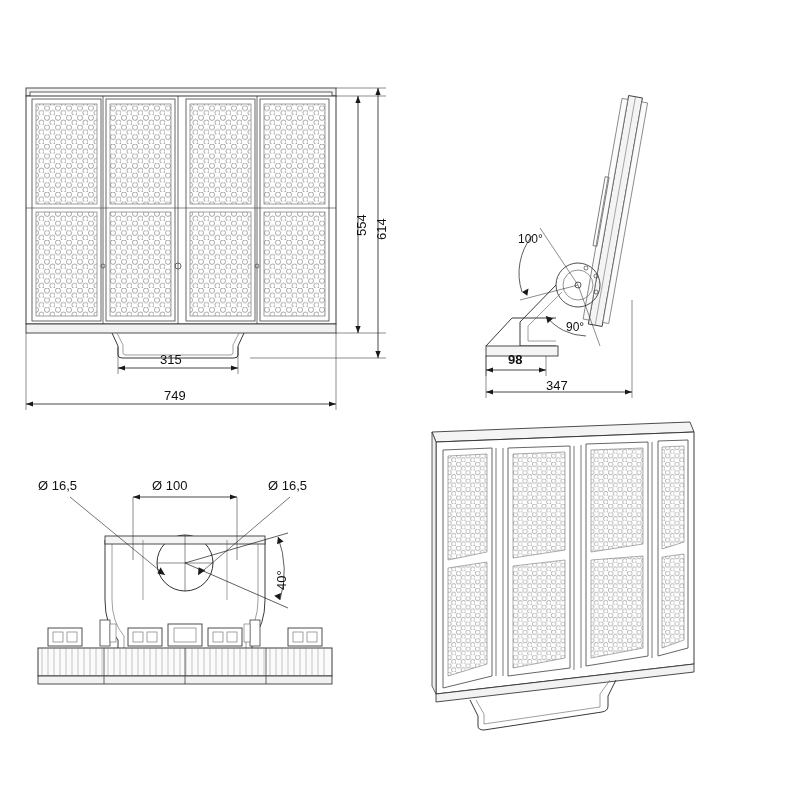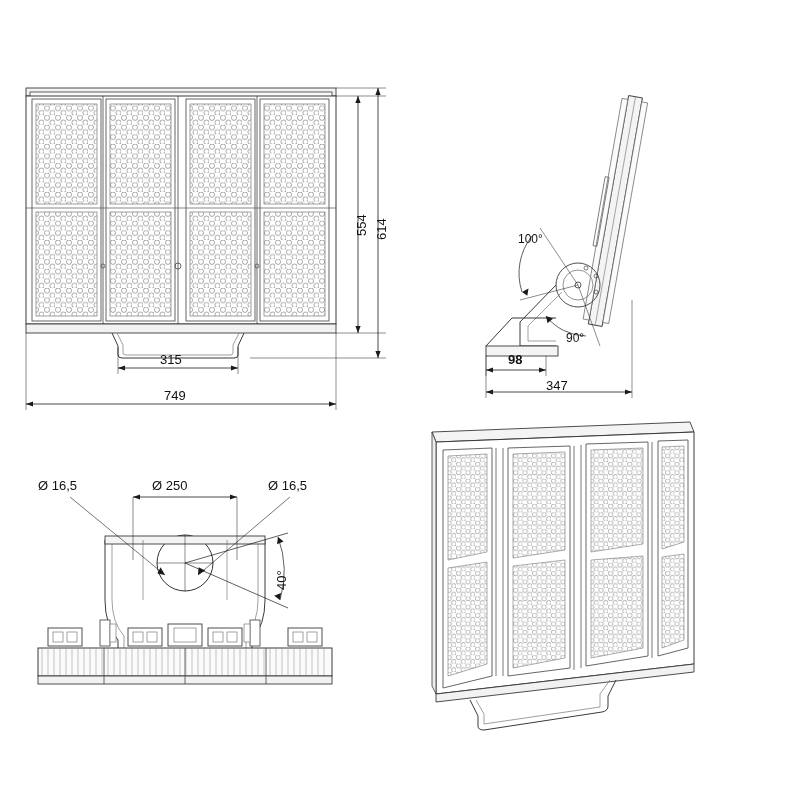--- a/index.html
+++ b/index.html
@@ -135,21 +135,21 @@
     <line x1="546" y1="356" x2="546" y2="376" stroke="#1a1a1a" stroke-width="0.5"></line>
 
     <line x1="486" y1="392" x2="632" y2="392" stroke="#1a1a1a" stroke-width="0.8"></line>
     <path d="M486 392 l7 -2.6 v5.2 z" fill="#1a1a1a"></path>
     <path d="M632 392 l-7 -2.6 v5.2 z" fill="#1a1a1a"></path>
     <line x1="486" y1="356" x2="486" y2="398" stroke="#1a1a1a" stroke-width="0.5"></line>
     <line x1="632" y1="300" x2="632" y2="398" stroke="#1a1a1a" stroke-width="0.5"></line>
   </svg>
 
   <div class="dim small" style="left:518px;top:232px;">100°</div>
-  <div class="dim small" style="left:566px;top:331px;">90°</div>
+  <div class="dim small" style="left:566px;top:320px;">90°</div>
   <div class="dim" style="left:508px;top:352px;font-weight:bold;">98</div>
   <div class="dim" style="left:546px;top:378px;text-align:center;">347</div>
 
   <svg width="800" height="800">
 
     <circle cx="185" cy="563" r="28" fill="none" stroke="#1a1a1a" stroke-width="0.9"></circle>
 
     <path d="M105 540 L105 600 Q105 625 118 640 L118 648" fill="none" stroke="#3a3a3a" stroke-width="1"></path>
     <path d="M112 540 L112 600 Q112 622 124 636 L124 648" fill="none" stroke="#777" stroke-width="0.7"></path>
     <path d="M265 540 L265 600 Q265 625 252 640 L252 648" fill="none" stroke="#3a3a3a" stroke-width="1"></path>
@@ -248,21 +248,21 @@
     <path d="M133 497 l7 -2.6 v5.2 z" fill="#1a1a1a"></path>
     <path d="M237 497 l-7 -2.6 v5.2 z" fill="#1a1a1a"></path>
     <line x1="133" y1="497" x2="133" y2="560" stroke="#1a1a1a" stroke-width="0.5"></line>
     <line x1="237" y1="497" x2="237" y2="560" stroke="#1a1a1a" stroke-width="0.5"></line>
 
     <line x1="157" y1="563" x2="213" y2="563" stroke="#1a1a1a" stroke-width="0.5"></line>
     <line x1="185" y1="535" x2="185" y2="591" stroke="#1a1a1a" stroke-width="0.5"></line>
   </svg>
 
   <div class="dim" style="left:38px;top:478px;">Ø 16,5</div>
-  <div class="dim" style="left:152px;top:478px;">Ø 250</div>
+  <div class="dim" style="left:152px;top:478px;">Ø 100</div>
   <div class="dim" style="left:268px;top:478px;">Ø 16,5</div>
   <div class="dim rot90" style="left:274px;top:590px;">40°</div>
 
   <svg width="800" height="800">
 
     <path d="M432 432 L690 422 L694 432 L436 442 Z" fill="#f4f4f4" stroke="#3a3a3a" stroke-width="0.9"></path>
 
     <path d="M436 442 L694 432 L694 664 L436 694 Z" fill="#ffffff" stroke="#3a3a3a" stroke-width="1"></path>
 
     <g>

